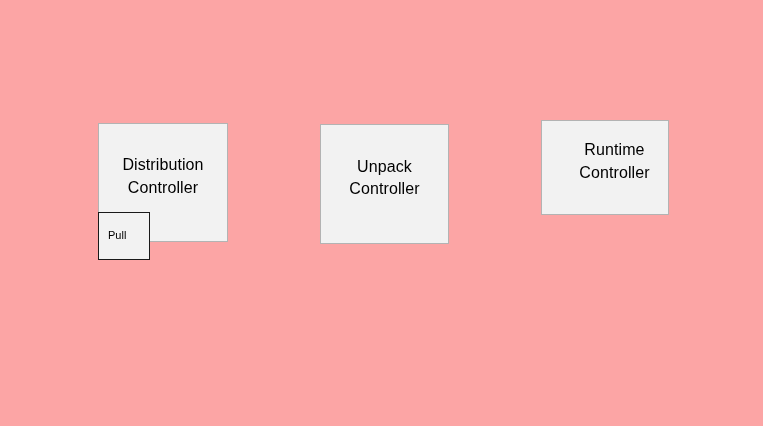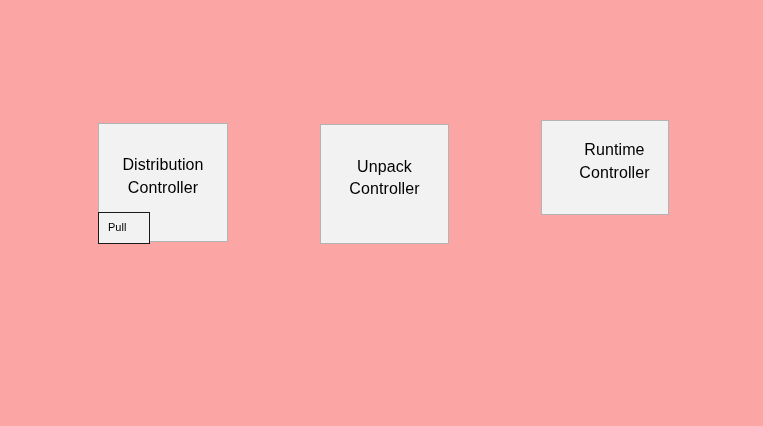--- a/index.html
+++ b/index.html
@@ -48,21 +48,21 @@
     color: #000000;
     font-size: 11px;
     line-height: 1.2;
     text-align: left;
     padding-left: 9px;
     white-space: nowrap;
   }
 
   
   #node-distribution-controller { left: 98px;  top: 123px; width: 130px; height: 119px; }
-  #subnode-pull                 { left: 98px;  top: 212px; width: 52px;  height: 32px; }
+  #subnode-pull                 { left: 98px;  top: 212px; width: 52px;  height: 48px; }
 
   
   #node-bundle-controller       { left: 320px; top: 124px; width: 129px; height: 120px; }
   #subnode-unpack               { left: 319px; top: 213px; width: 63px;  height: 31px; }
 
   
   #node-runtime-controller      { left: 541px; top: 120px; width: 128px; height: 95px; padding-left: 19px; }
 </style>
 </head>
 <body>

